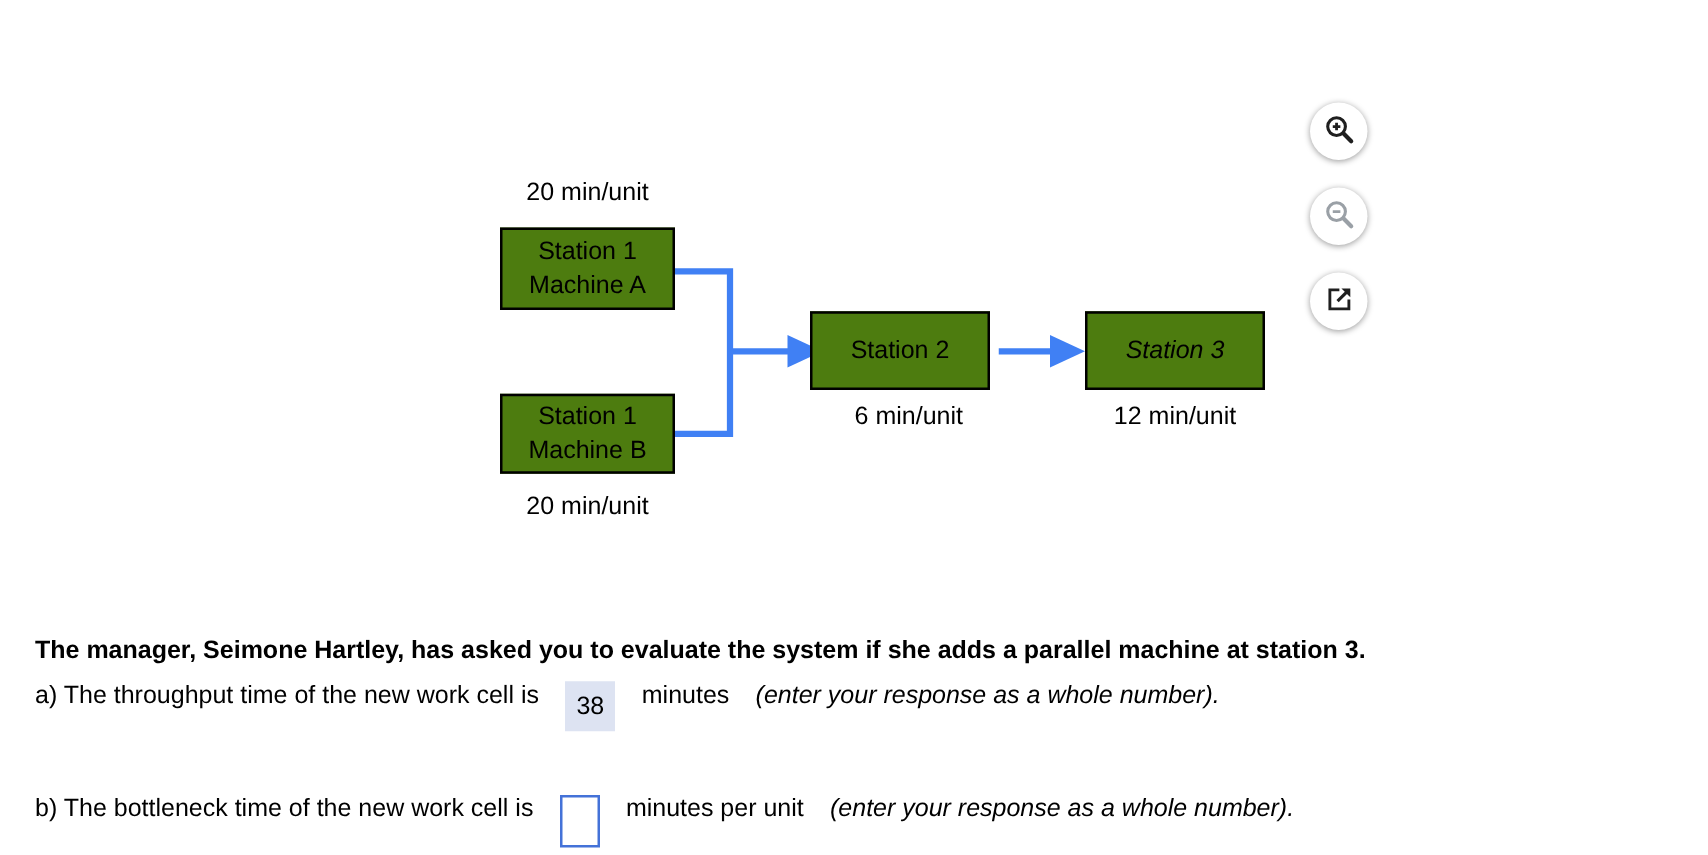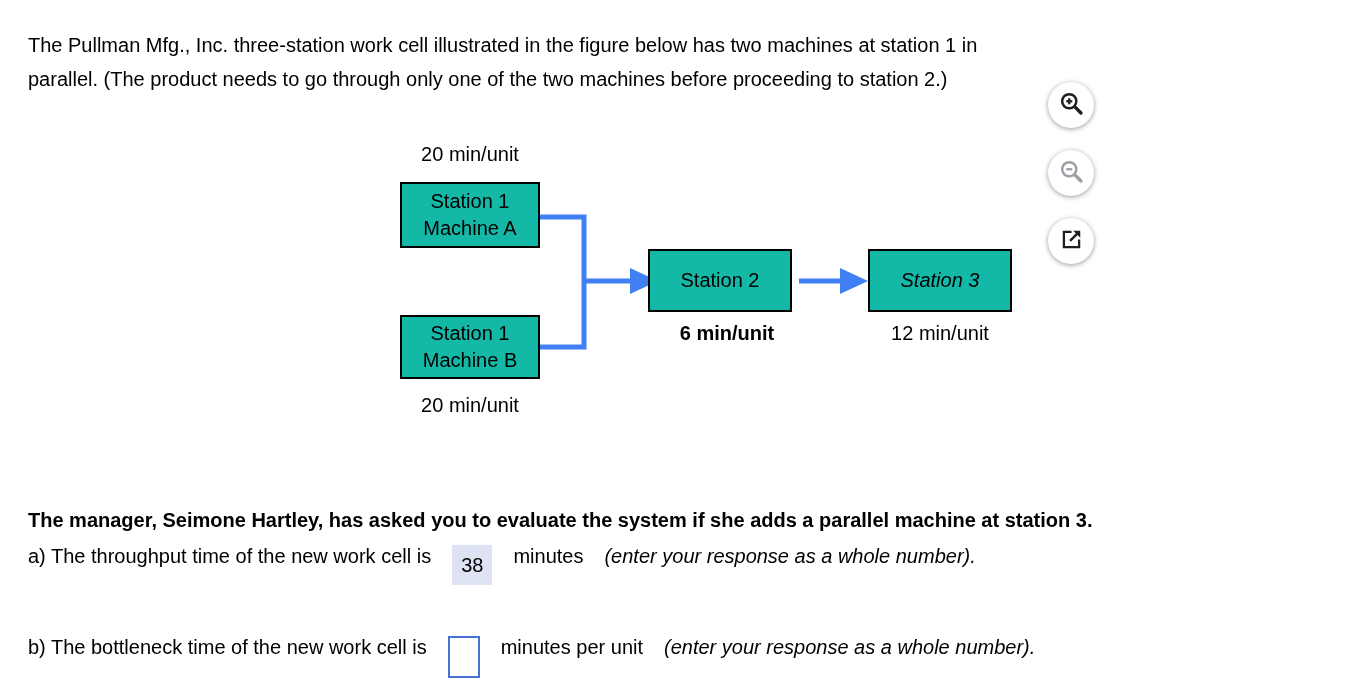--- a/index.html
+++ b/index.html
@@ -5,29 +5,29 @@
   * { box-sizing: border-box; }
   html,body { margin:0; padding:0; background:#fff; }
   body { font-family:"Liberation Sans", sans-serif; color:#000; }
   .page { position:relative; width:1366px; height:684px; background:#fff; overflow:hidden; font-size:20px; }
 
   .intro { position:absolute; left:28px; top:8px; line-height:34px; }
   .intro span { display:block; white-space:nowrap; }
 
   .figure { position:absolute; left:0; top:140px; width:1060px; height:292px; }
   .fig-svg { position:absolute; left:0; top:0; }
-  .fig-box { position:absolute; background:#14b8a6; border:2px solid #000; display:flex; flex-direction:column; align-items:center; justify-content:center; text-align:center; line-height:27px; }
+  .fig-box { position:absolute; background:#4d7c0f; border:2px solid #000; display:flex; flex-direction:column; align-items:center; justify-content:center; text-align:center; line-height:27px; }
   .box-a { left:400px; top:42px;  width:140px; height:66px; }
   .box-b { left:400px; top:175px; width:140px; height:64px; }
   .box-s2{ left:648px; top:109px; width:144px; height:63px; }
   .box-s3{ left:868px; top:109px; width:144px; height:63px;font-style:italic; }
   .rate { position:absolute; text-align:center; line-height:24px; white-space:nowrap; }
   .rate-a  { left:400px; top:2px;   width:140px; }
   .rate-b  { left:400px; top:253px; width:140px; }
-  .rate-s2 { left:655px; top:181px; width:144px;font-weight:bold; }
+  .rate-s2 { left:655px; top:181px; width:144px; }
   .rate-s3 { left:868px; top:181px; width:144px; }
 
   .tool-btn { position:absolute; left:1048px; width:46px; height:46px; border-radius:50%;
               background:#fff; border:none; padding:0; cursor:pointer;
               box-shadow:0 1px 5px rgba(0,0,0,.4); display:flex; align-items:center; justify-content:center; }
   .tool-btn.zoom-in  { top:82px; }
   .tool-btn.zoom-out { top:150px; }
   .tool-btn.open-new { top:218px; }
 
   .manager { position:absolute; left:28px; top:488px; line-height:24px; white-space:nowrap;font-weight:bold; }
@@ -38,24 +38,20 @@
                       background:var(--answer-highlight-bg,#dde3f2); height:40px; padding:0 9px; cursor:text; }
   .answer-input { width:32px; height:42px; border:2px solid var(--input-border,#4472d8);
                   background:#fff; font:inherit; text-align:center; padding:0; }
   .note { font-style:italic; }
 </style>
 </head>
 <body>
 
 <div class="page">
 
-  <p class="intro">
-    <span>The Pullman Mfg., Inc. three-station work cell illustrated in the figure below has two machines at station 1 in</span>
-    <span>parallel. (The product needs to go through only one of the two machines before proceeding to station 2.)</span>
-  </p>
 
   <div class="figure">
     <svg class="fig-svg" width="1060" height="292" viewBox="0 0 1060 292">
       <polyline points="540,77 584,77 584,207 540,207" fill="none" stroke="var(--accent-blue,#4080f4)" stroke-width="5"></polyline>
       <line x1="584" y1="141" x2="634" y2="141" stroke="var(--accent-blue,#4080f4)" stroke-width="5"></line>
       <polygon points="630,128 630,154 658,141" fill="var(--accent-blue,#4080f4)"></polygon>
       <line x1="799" y1="141" x2="844" y2="141" stroke="var(--accent-blue,#4080f4)" stroke-width="5"></line>
       <polygon points="840,128 840,154 868,141" fill="var(--accent-blue,#4080f4)"></polygon>
     </svg>
 

